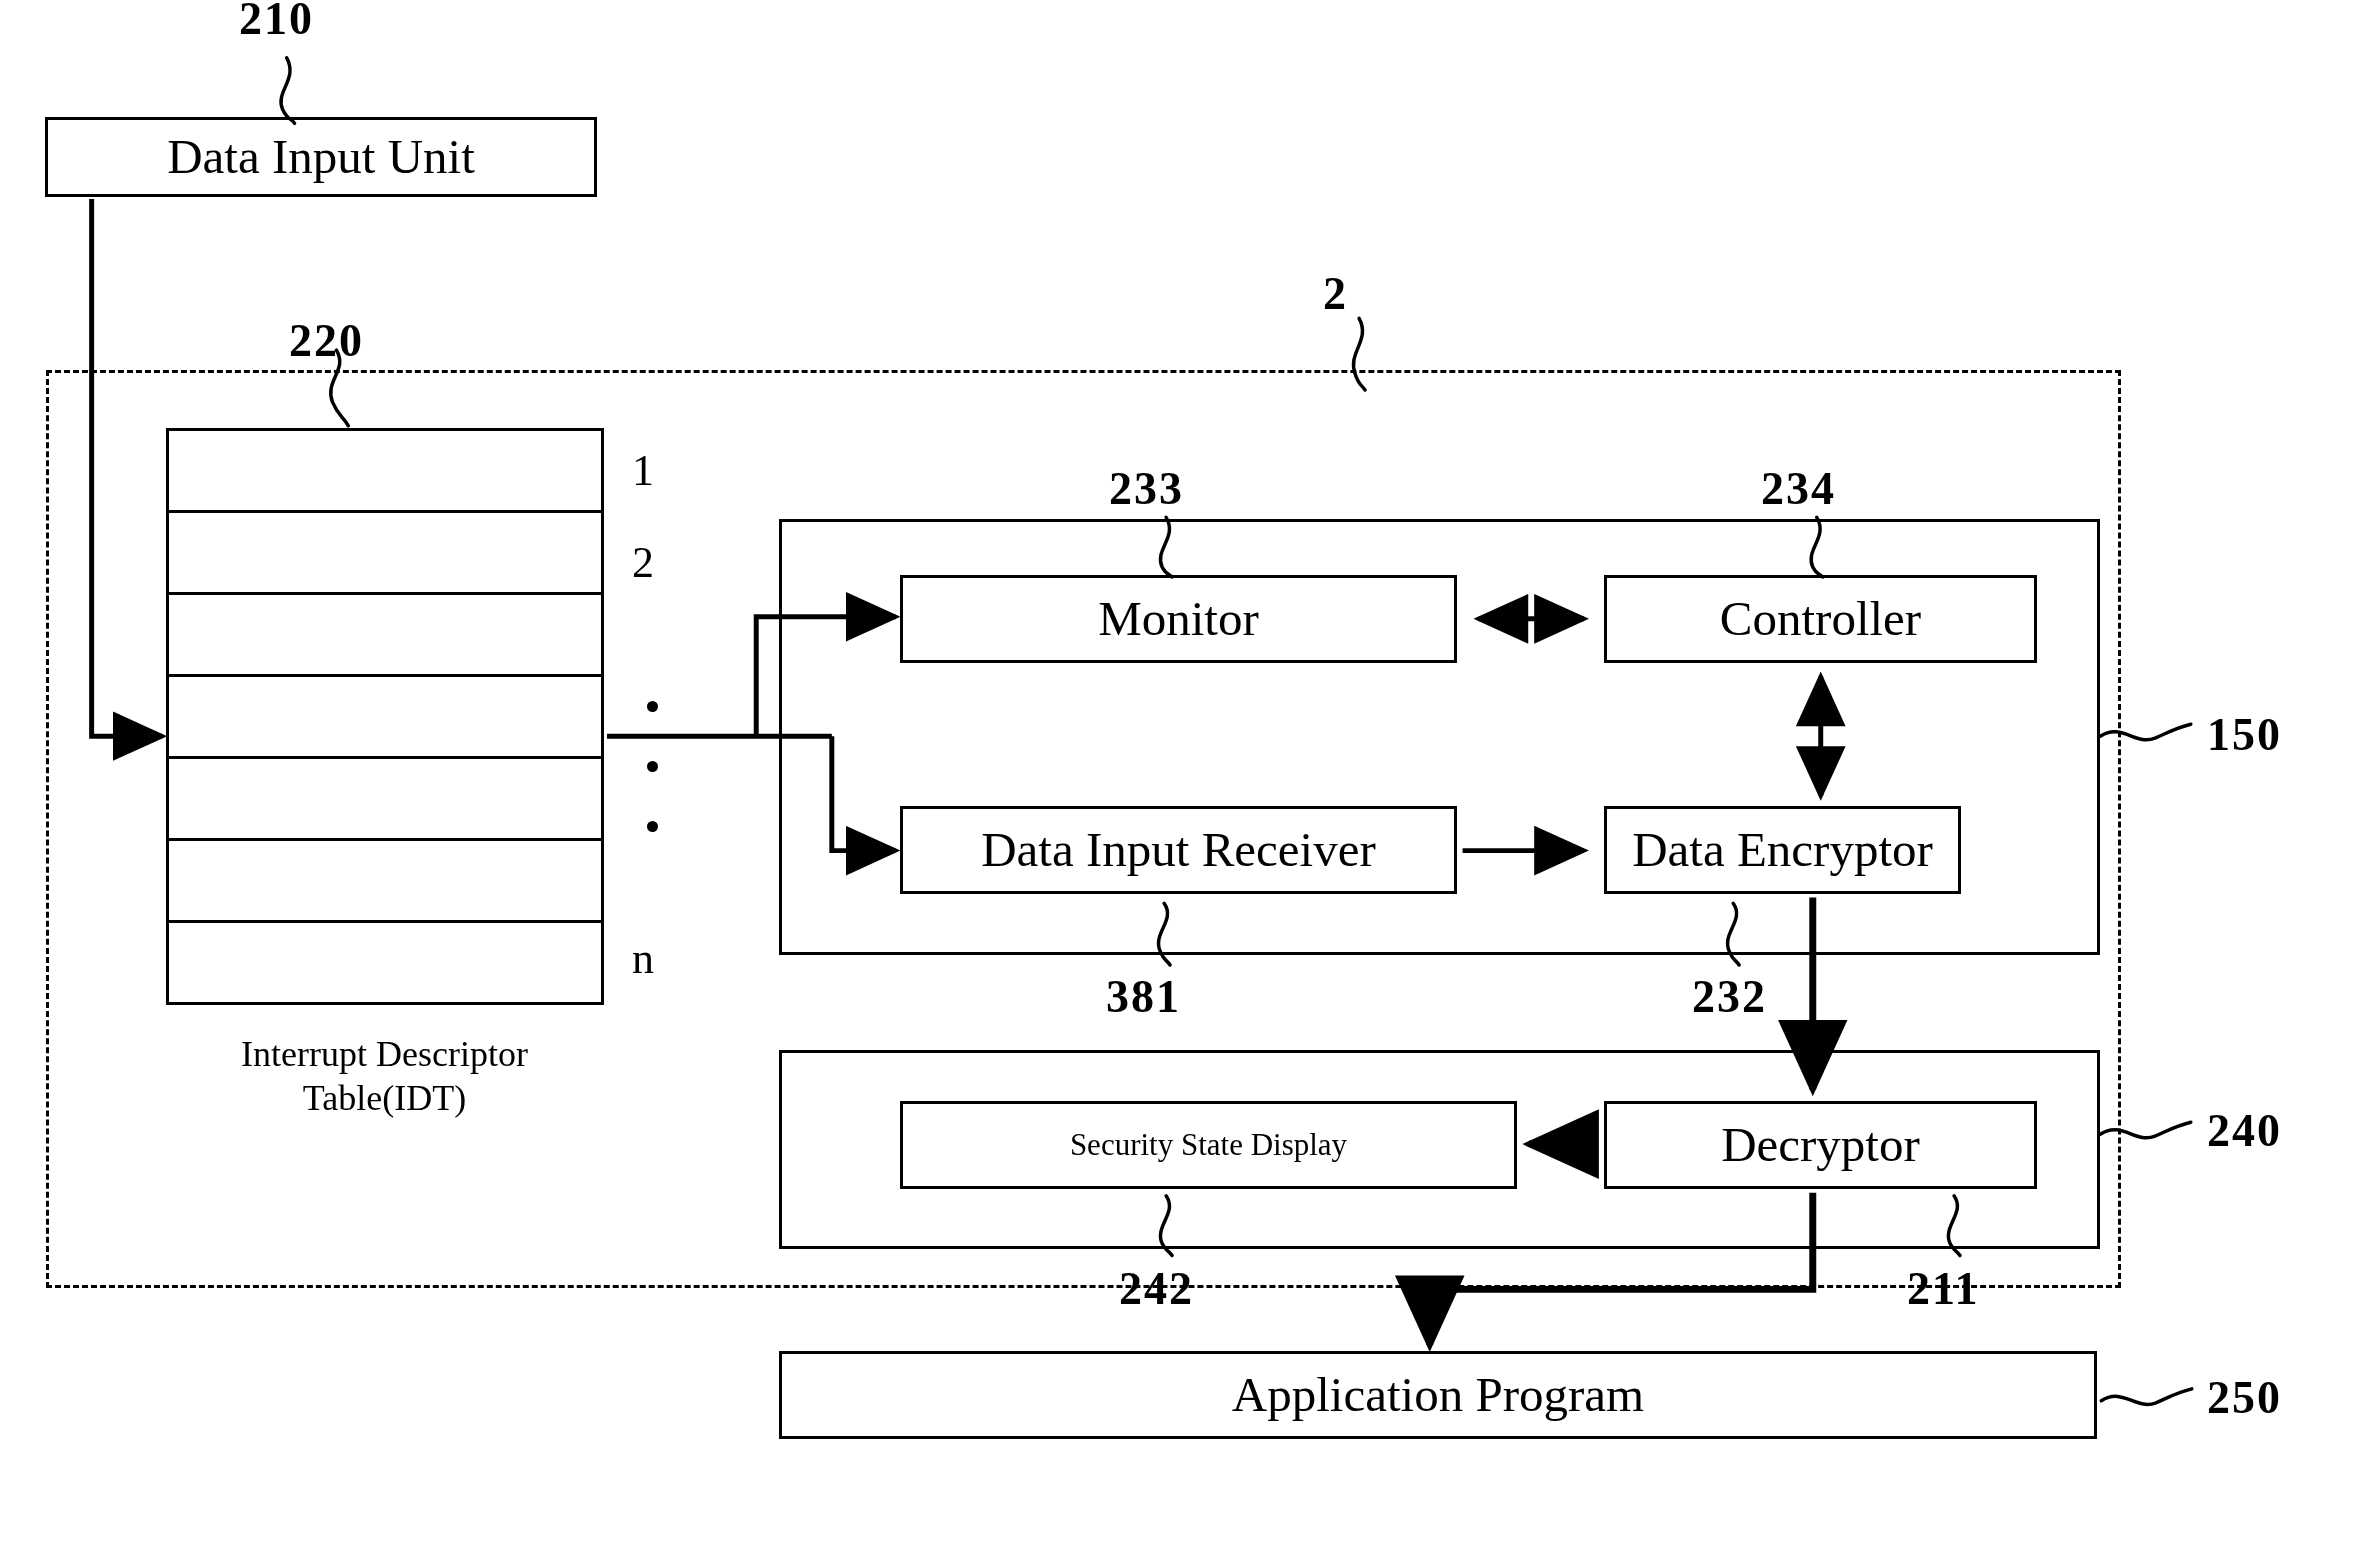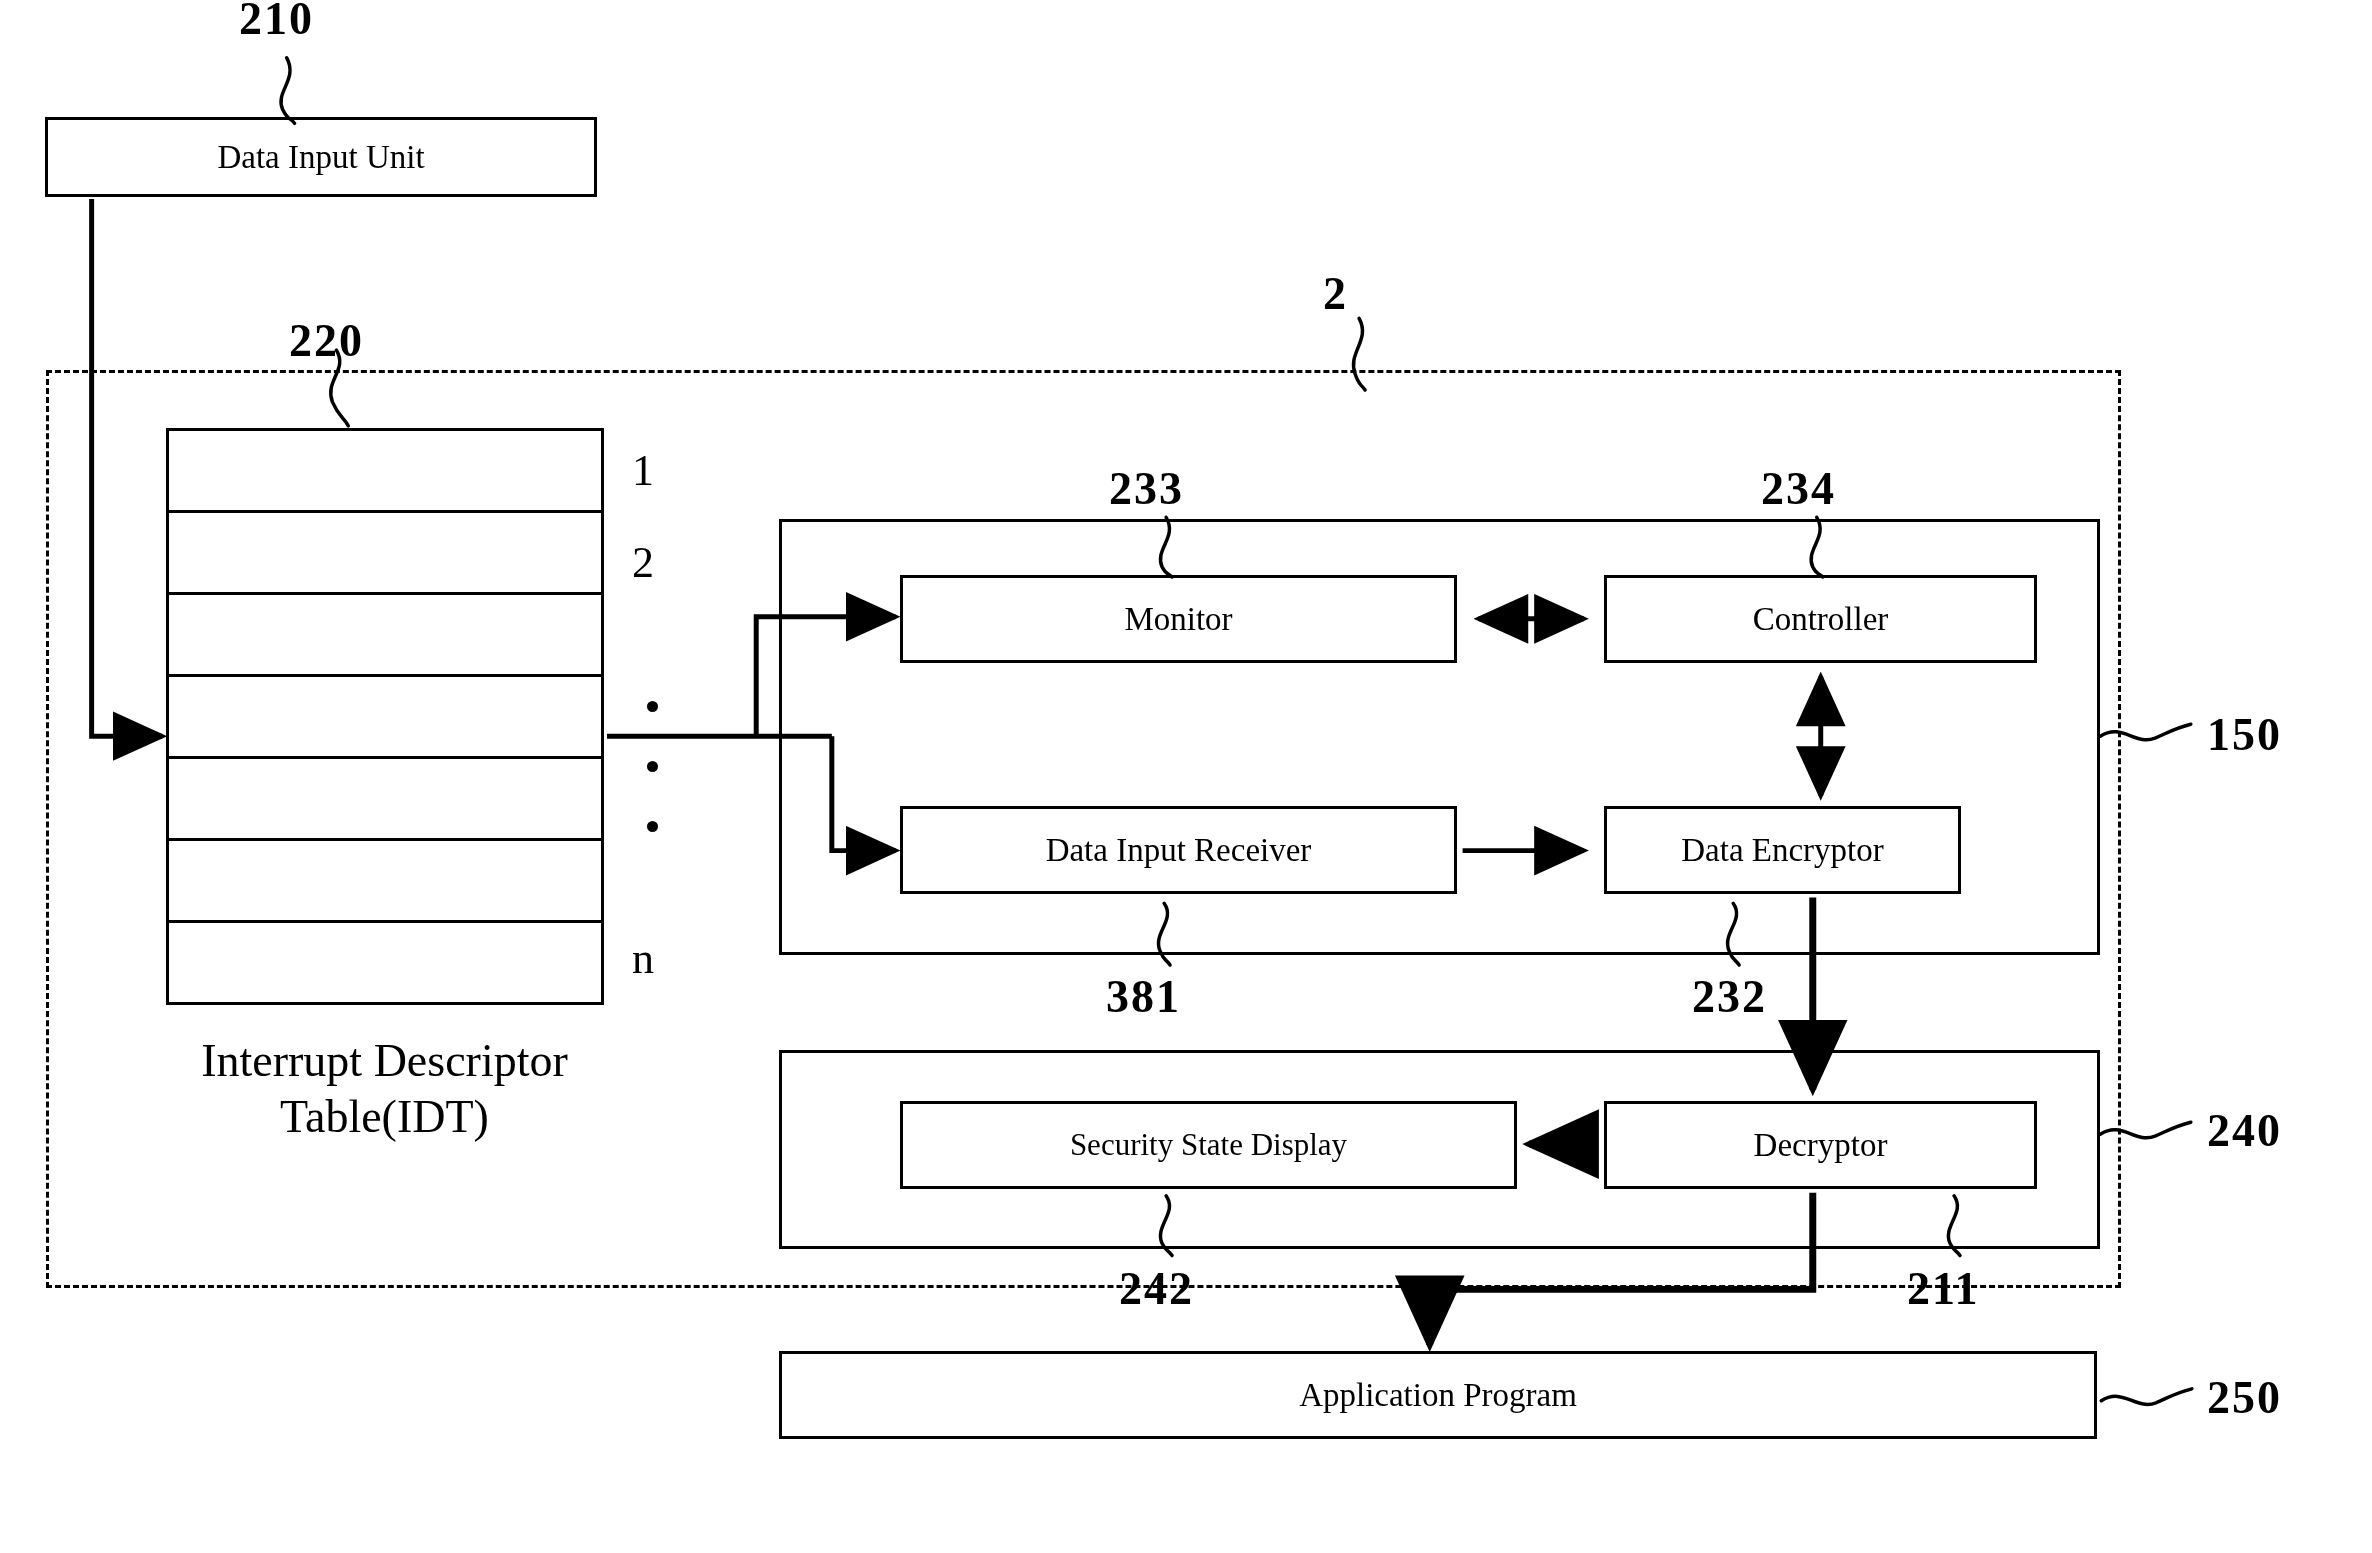--- a/index.html
+++ b/index.html
@@ -92,21 +92,21 @@
   }
   .idt-dot {
     position: absolute;
     width: 11px;
     height: 11px;
     border-radius: 50%;
     background: #000;
   }
   .idt-caption {
     position: absolute;
-    font-size: 46px;
+    font-size: 36px;
     text-align: center;
     line-height: 1.22;
     white-space: nowrap;
     color: #000;
   }
   
   #wires {
     position: absolute;
     left: 0; top: 0;
     width: 2372px;
@@ -114,21 +114,21 @@
     pointer-events: none;
   }
   #leaders {
     position: absolute;
     left: 0; top: 0;
     width: 2372px;
     height: 1553px;
     pointer-events: none;
   }
   .boxtext-lg { font-size: 31px; }
-  .boxtext-xl { font-size: 33px; }
+  .boxtext-xl { font-size: 49px; }
 </style>
 </head>
 <body>
 
 <div id="stage">
 
   <div class="dashed-frame" style="left:46px; top:370px; width:2075px; height:918px;"></div>
 
   <div class="box shadowed boxtext-xl" style="left:45px; top:117px; width:552px; height:80px;">
     <span class="lbl">Data Input Unit</span>

